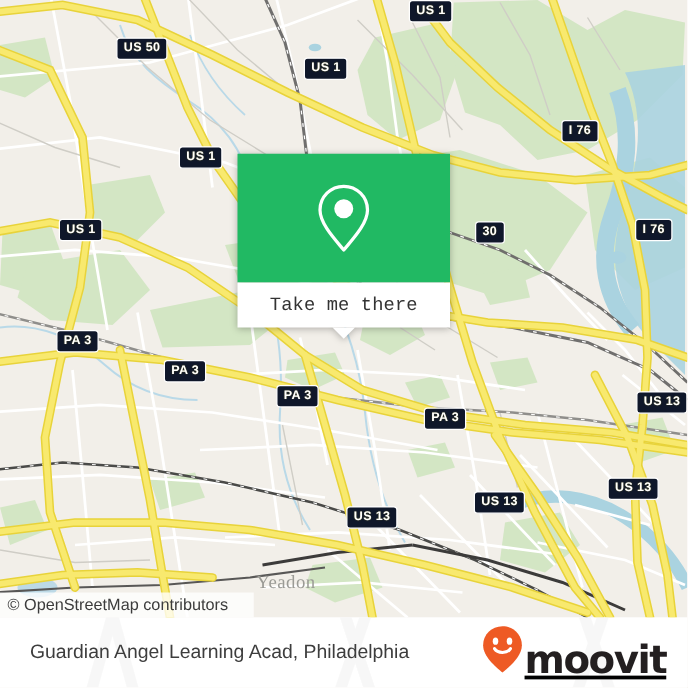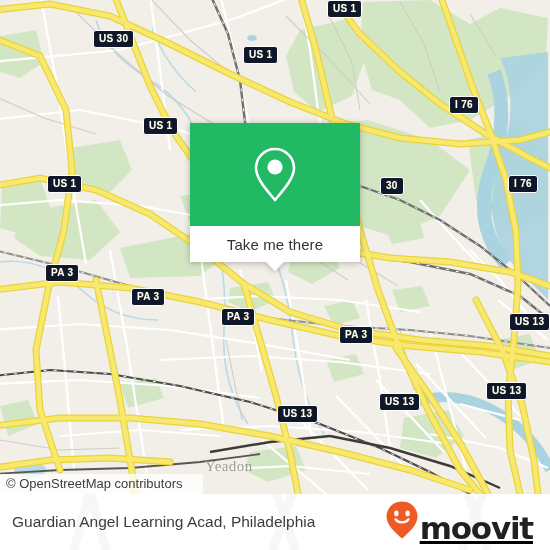--- a/index.html
+++ b/index.html
@@ -79,21 +79,21 @@
     background: #ffffff;
     height: 36px;
     display: flex;
     align-items: center;
     justify-content: center;
     position: relative;
   }
   #callout-button-label {
     color: #333333;
     font-size: 15px;
-    font-family: Liberation Sans, sans-serif;
+    font-family: Liberation Mono, monospace;
     letter-spacing: .1px;
   }
   #callout-tail {
     position: absolute;
     left: 50%;
     bottom: -9px;
     margin-left: -9px;
     width: 0; height: 0;
     border-left: 9px solid transparent;
     border-right: 9px solid transparent;
@@ -125,21 +125,21 @@
   }
   #footer-watermark {
     position: absolute;
     left: 0; top: -90px;
     width: 550px; height: 160px;
     opacity: .5;
     pointer-events: none;
   }
   #footer-title {
     position: absolute;
-    left: 12px;
+    left: 24px;
     top: 50%;
     transform: translateY(-50%);
     color: #3d3d3d;
     font-size: 15.5px;
     font-family: "Liberation Sans", sans-serif;
     white-space: nowrap;
   }
   #brand-logo {
     position: absolute;
     right: 17px;
@@ -315,21 +315,21 @@
             <path d="M-6 468 L50 460 L110 458 L170 462"></path>
             <path d="M476 300 L502 350 L522 404 L534 460 L538 494"></path>
             <path d="M396 348 L430 396 L462 446 L488 494"></path>
           </g>
         </g>
       </g>
     </svg>
 
     <div class="place-label" style="left:164px; top:458px;margin-left:41px;">Yeadon</div>
 
-    <div class="shield" style="left:93px;  top:30px;">US 30</div>
+    <div class="shield" style="left:93px;  top:30px;">US 50</div>
     <div class="shield" style="left:327px; top:0px;">US 1</div>
     <div class="shield" style="left:243px; top:46px;">US 1</div>
     <div class="shield" style="left:143px; top:117px;">US 1</div>
     <div class="shield" style="left:47px;  top:175px;">US 1</div>
     <div class="shield" style="left:449px; top:96px;">I 76</div>
     <div class="shield" style="left:508px; top:175px;">I 76</div>
     <div class="shield" style="left:380px; top:177px;">30</div>
     <div class="shield" style="left:45px;  top:264px;">PA 3</div>
     <div class="shield" style="left:131px; top:288px;">PA 3</div>
     <div class="shield" style="left:221px; top:308px;">PA 3</div>

